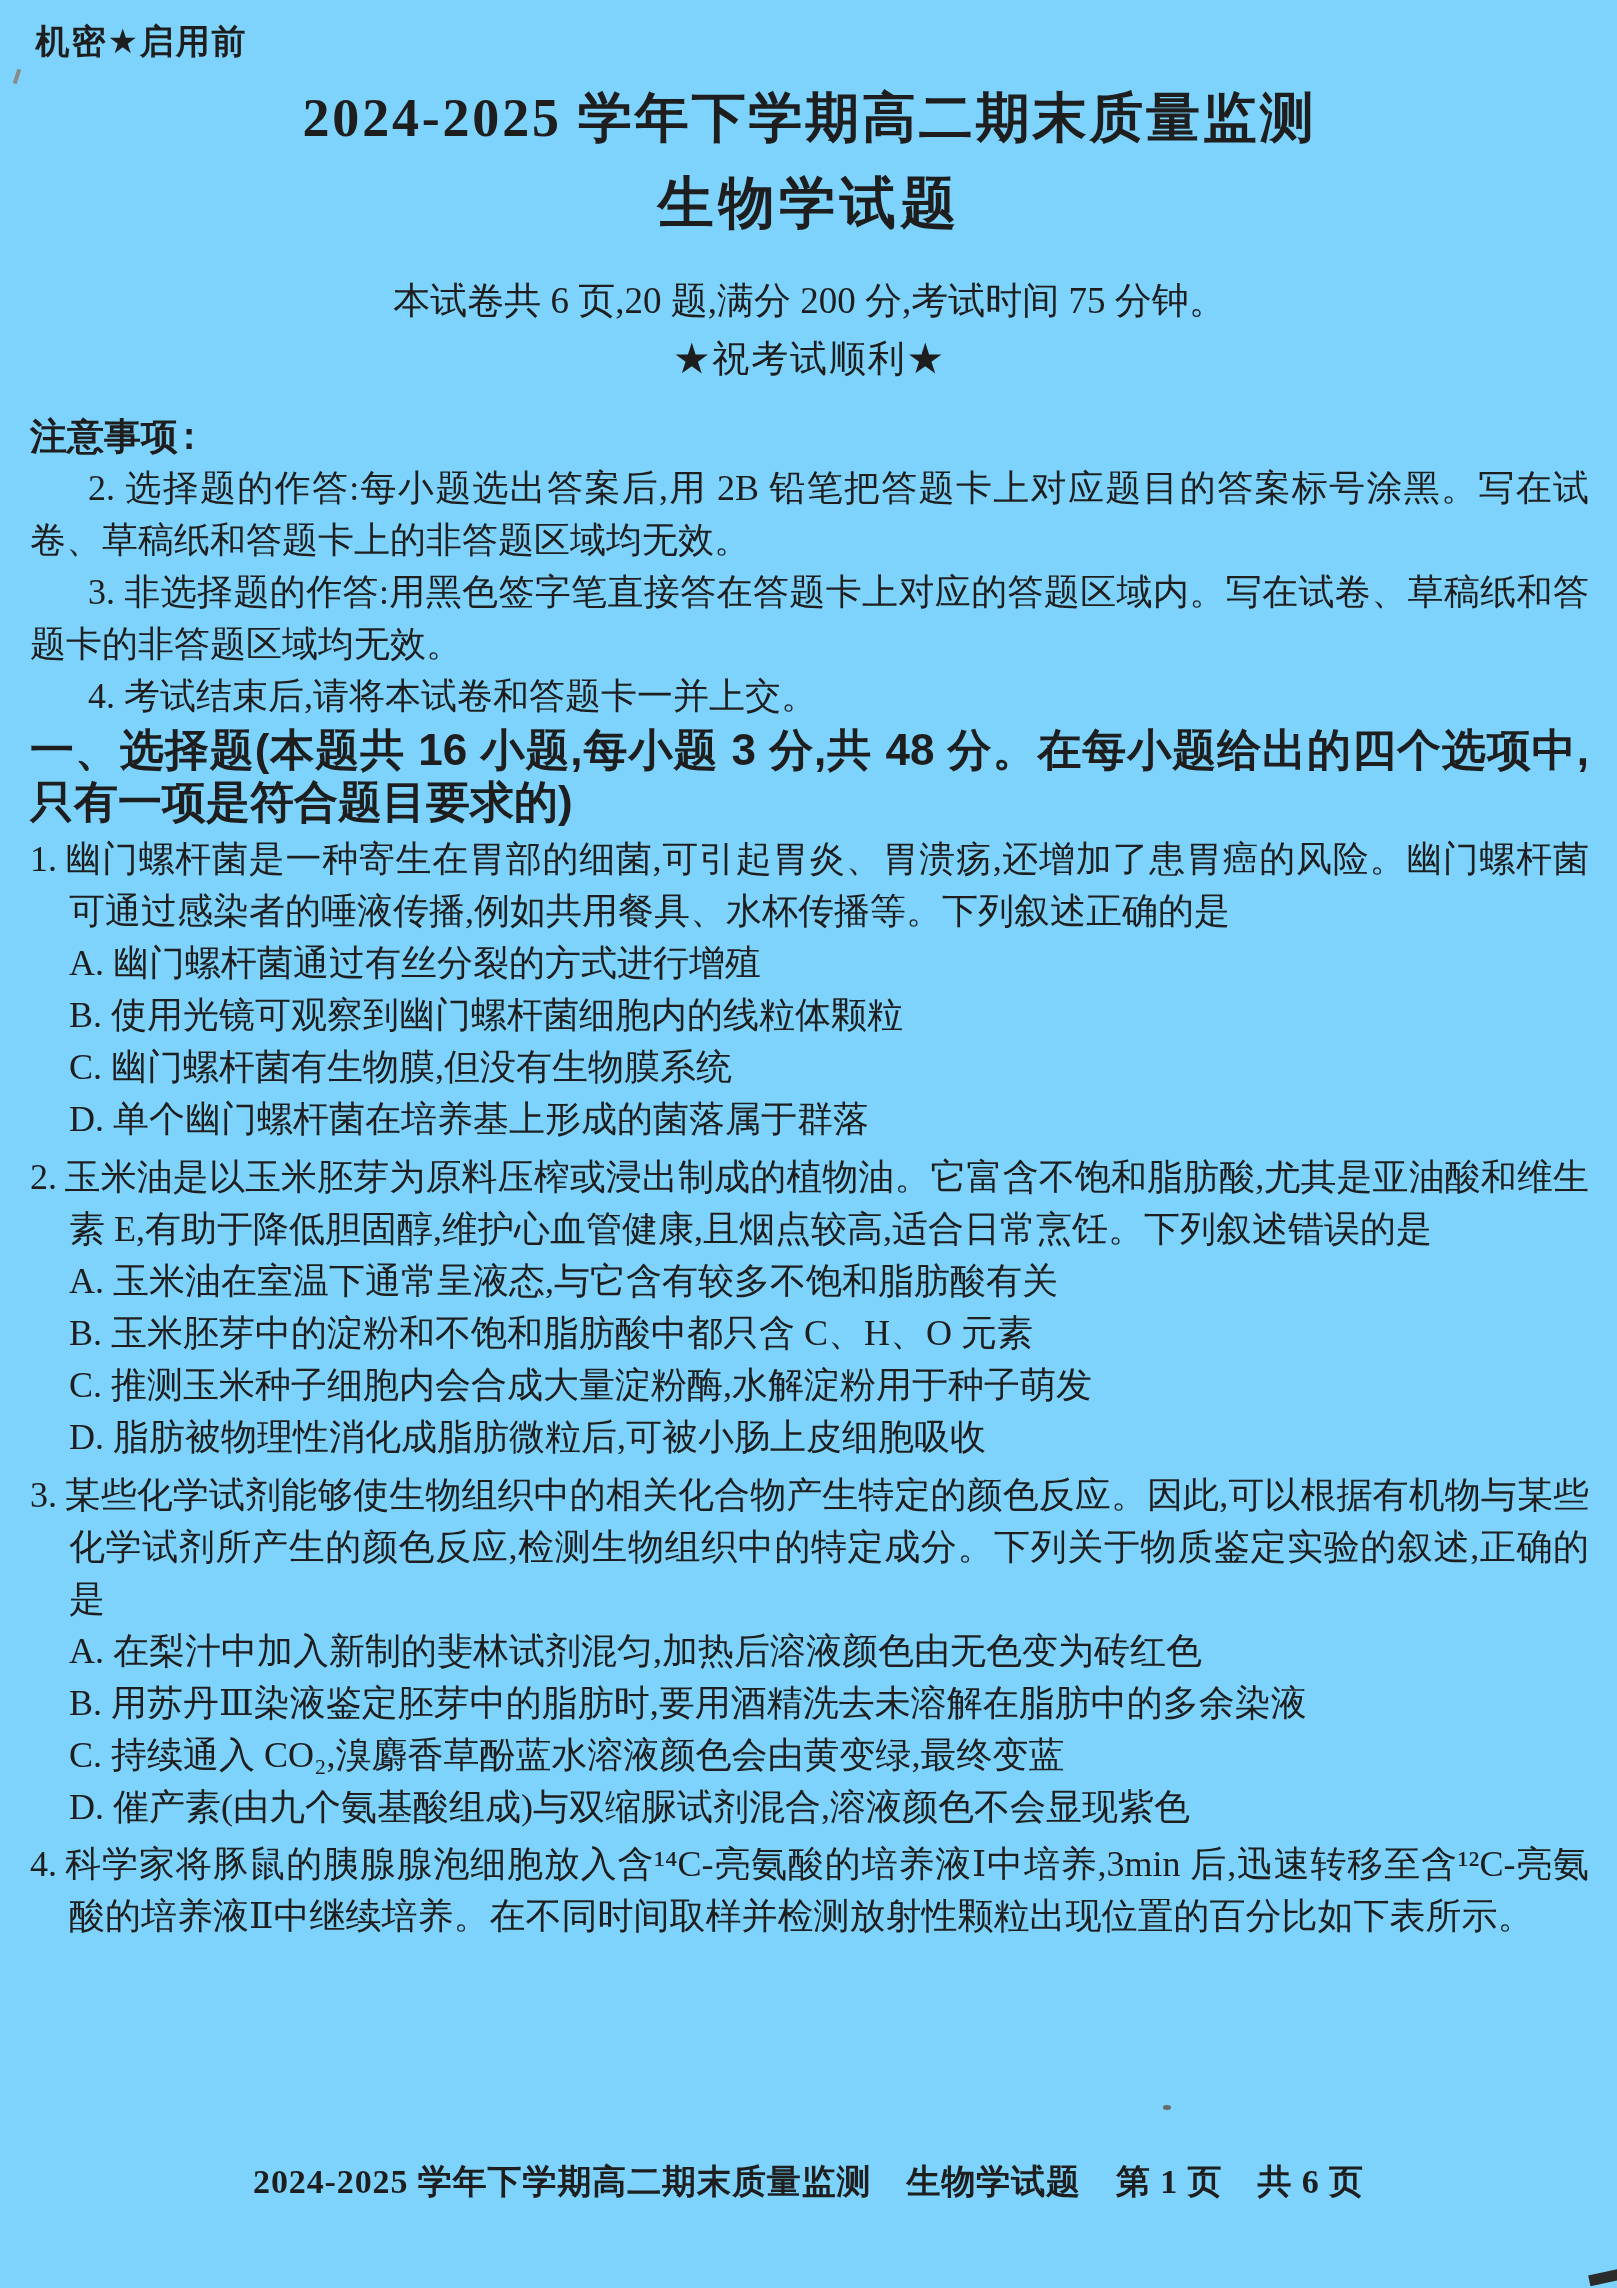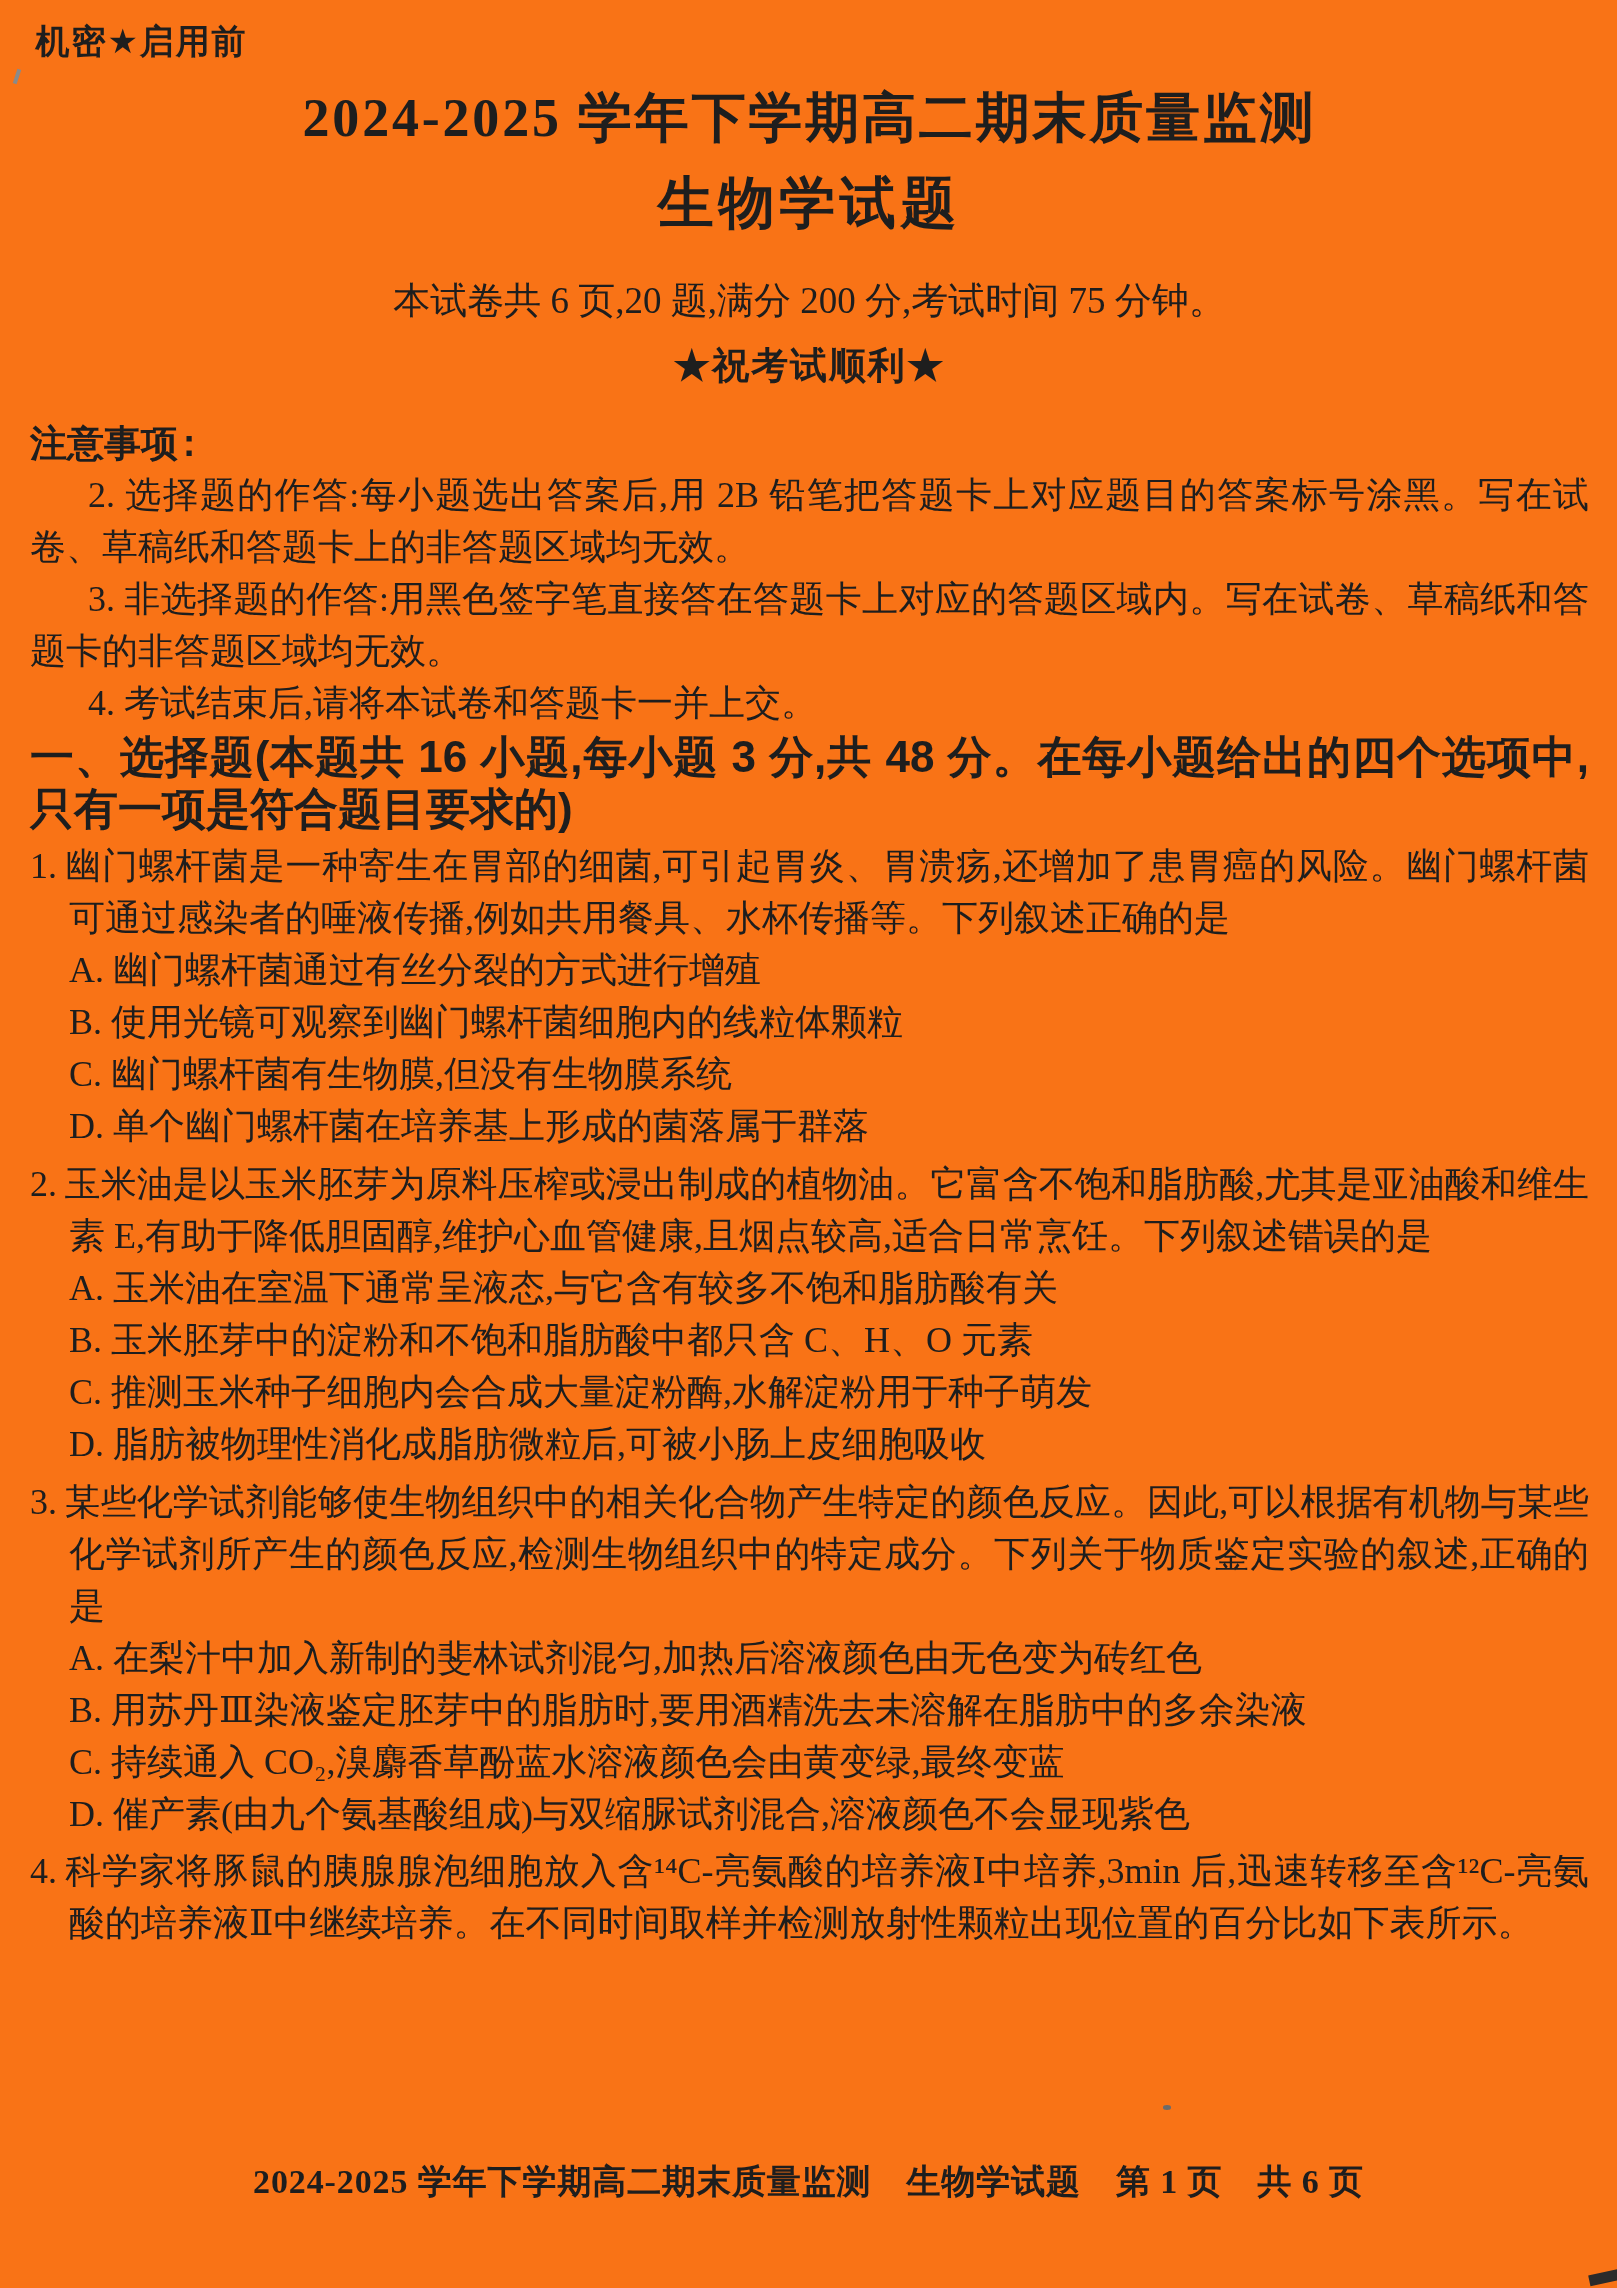--- a/index.html
+++ b/index.html
@@ -1,21 +1,21 @@
 <!DOCTYPE html>
 <html style="font-size:15px"><head>
 <meta charset="utf-8">
 <style>
   html, body { margin: 0; padding: 0; background: #e8e8e8; }
   .page {
     position: relative;
     width: 1617px;
     height: 2289px;
     margin: 0 auto;
-    background: #f97316;
+    background: #7dd3fc;
     color: #1e1e1e;
     overflow: hidden;
     font-family: "Liberation Serif", "DejaVu Serif", serif;
   }
   .content { padding: 11.2px 28px 0 30px; }
 
   .classification {
     margin: 7.5px 0 0 5.6px;
     font-family: "Liberation Sans", "DejaVu Sans", sans-serif;
     font-weight: 700;
@@ -35,24 +35,24 @@
     font-weight: 700;
     font-size: 56px;
     letter-spacing: 4.7px;
   }
   .info-line {
     margin-top: 34px;
     text-align: center;
     font-size: 37px;
   }
   .wish-line {
-    margin-top: 15px;
+    margin-top: 8px;
     text-align: center;
     font-size: 37px;
-    font-weight: 700;
+    font-weight: 400;
     letter-spacing: 1.9px;
   }
   .notice-heading {
     margin-top: 28px;
     font-family: Liberation Mono, monospace;
     font-weight: 700;
     font-size: 37px;
   }
   .notice-item {
     margin: 0;

